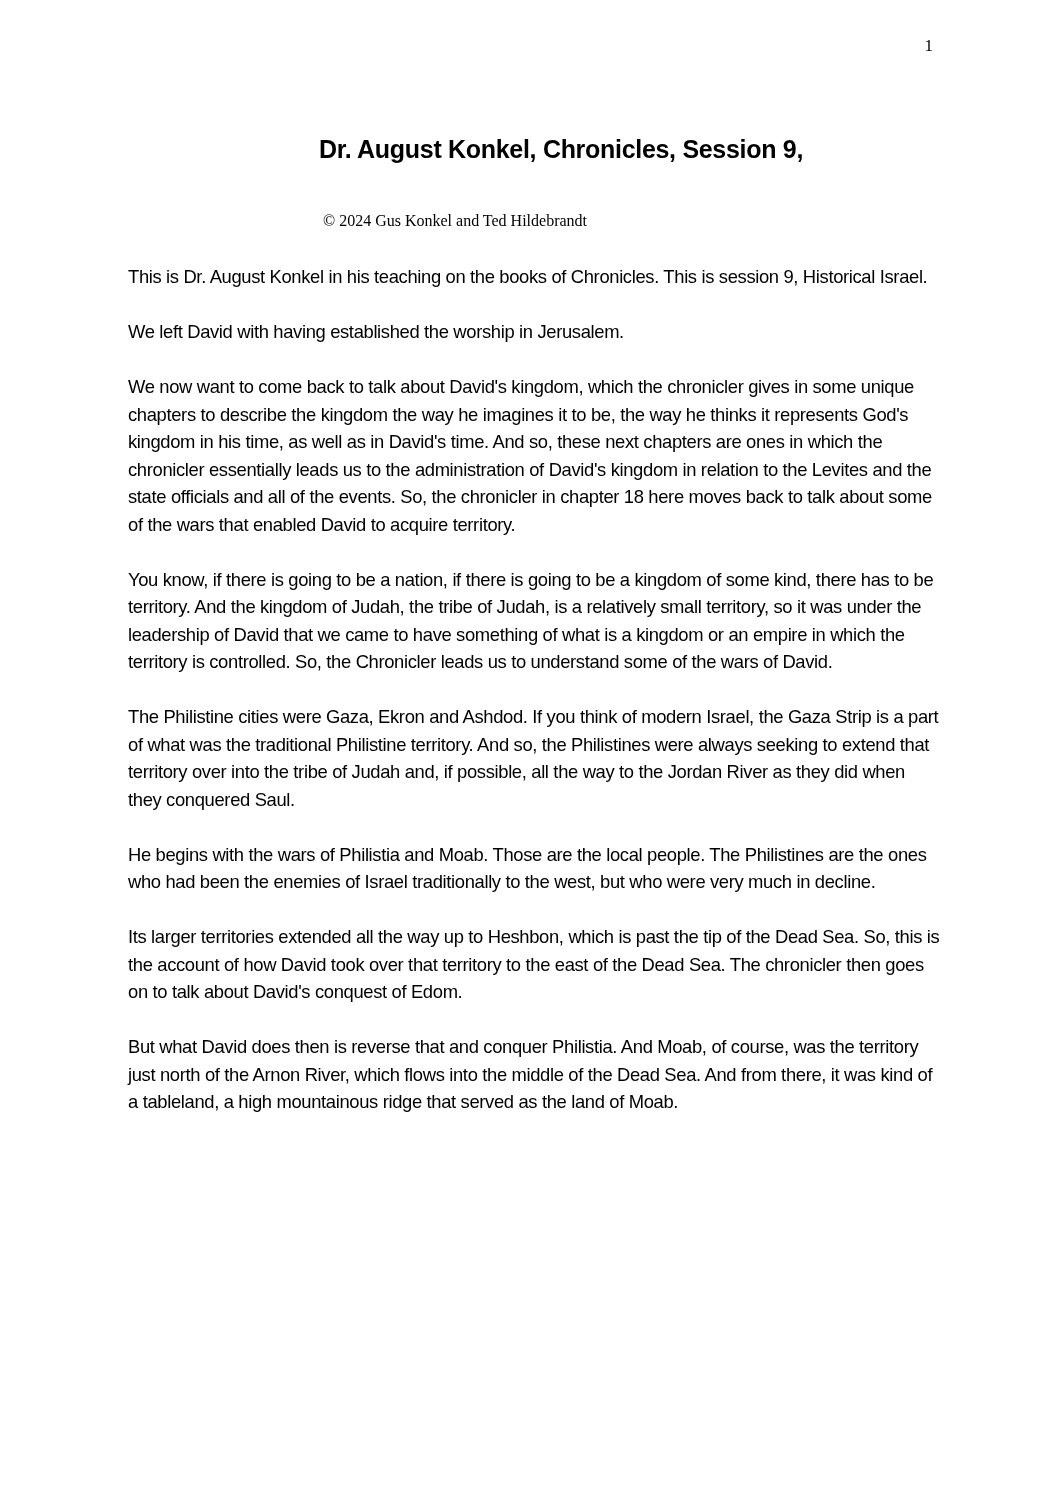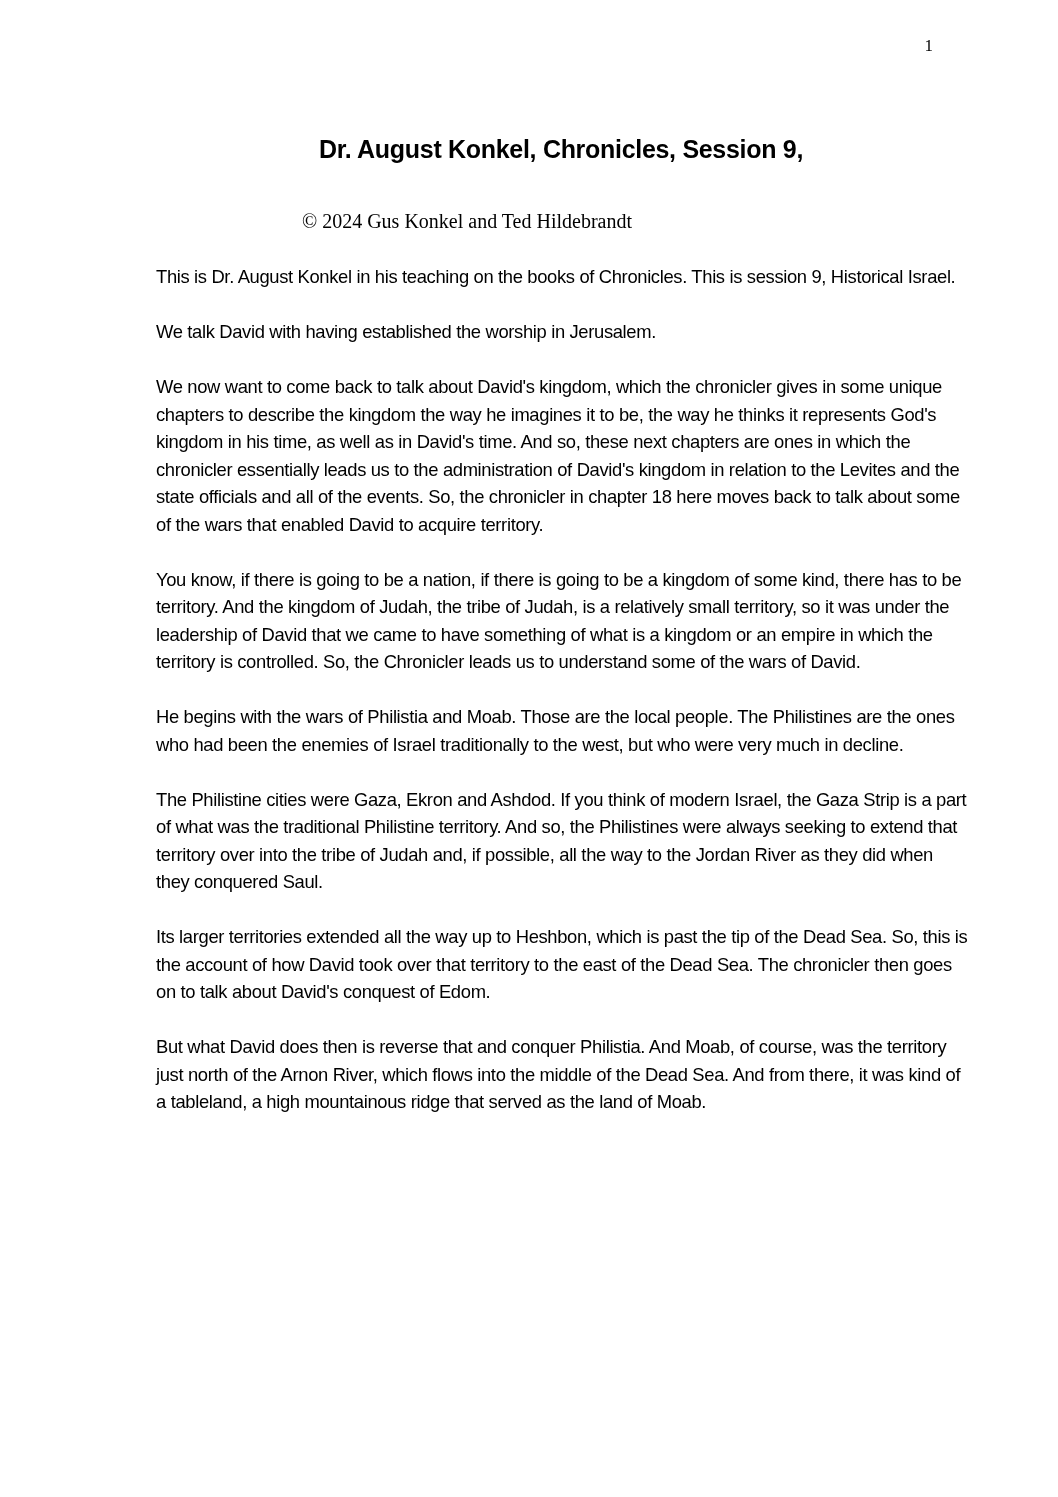--- a/index.html
+++ b/index.html
@@ -32,55 +32,54 @@
       font-weight: bold;
       font-size: 25px;
       line-height: 34px;
       letter-spacing: -0.3px;
       padding-left: 32px;
     }
     .title-line { display: block; }
     .copyright {
       position: absolute;
       top: 208px;
-      left: 16px;
+      left: 4px;
       width: 902px;
       text-align: center;
       font-family: "Liberation Serif", serif;
-      font-size: 20px;
+      font-size: 16px;
       line-height: 26px;
     }
     .body-text {
       position: absolute;
       top: 263px;
       left: 128px;
       width: 815px;
       font-family: "Liberation Sans", sans-serif;
       font-size: 18.4px;
       line-height: 27.5px;
       letter-spacing: -0.35px;
-      margin-left: 28px;
     }
     .body-text p {
       margin: 0 0 27.5px 0;
     }
   </style>
 </head>
 <body>
 
 <div class="page-number">1</div>
 
 <div class="title">
   <span class="title-line">Dr. August Konkel, Chronicles, Session 9,</span>
 </div>
 
 <div class="copyright">© 2024 Gus Konkel and Ted Hildebrandt</div>
 
 <div class="body-text">
   <p>This is Dr. August Konkel in his teaching on the books of Chronicles. This is session 9, Historical Israel.</p>
-  <p>We talk David with having established the worship in Jerusalem.</p>
+  <p>We left David with having established the worship in Jerusalem.</p>
   <p>We now want to come back to talk about David's kingdom, which the chronicler gives in some unique chapters to describe the kingdom the way he imagines it to be, the way he thinks it represents God's kingdom in his time, as well as in David's time. And so, these next chapters are ones in which the chronicler essentially leads us to the administration of David's kingdom in relation to the Levites and the state officials and all of the events. So, the chronicler in chapter 18 here moves back to talk about some of the wars that enabled David to acquire territory.</p>
   <p>You know, if there is going to be a nation, if there is going to be a kingdom of some kind, there has to be territory. And the kingdom of Judah, the tribe of Judah, is a relatively small territory, so it was under the leadership of David that we came to have something of what is a kingdom or an empire in which the territory is controlled. So, the Chronicler leads us to understand some of the wars of David.</p>
+  <p>The Philistine cities were Gaza, Ekron and Ashdod. If you think of modern Israel, the Gaza Strip is a part of what was the traditional Philistine territory. And so, the Philistines were always seeking to extend that territory over into the tribe of Judah and, if possible, all the way to the Jordan River as they did when they conquered Saul.</p>
   <p>He begins with the wars of Philistia and Moab. Those are the local people. The Philistines are the ones who had been the enemies of Israel traditionally to the west, but who were very much in decline.</p>
-  <p>The Philistine cities were Gaza, Ekron and Ashdod. If you think of modern Israel, the Gaza Strip is a part of what was the traditional Philistine territory. And so, the Philistines were always seeking to extend that territory over into the tribe of Judah and, if possible, all the way to the Jordan River as they did when they conquered Saul.</p>
   <p>Its larger territories extended all the way up to Heshbon, which is past the tip of the Dead Sea. So, this is the account of how David took over that territory to the east of the Dead Sea. The chronicler then goes on to talk about David's conquest of Edom.</p>
   <p>But what David does then is reverse that and conquer Philistia. And Moab, of course, was the territory just north of the Arnon River, which flows into the middle of the Dead Sea. And from there, it was kind of a tableland, a high mountainous ridge that served as the land of Moab.</p>
 </div>
 
 </body></html>

